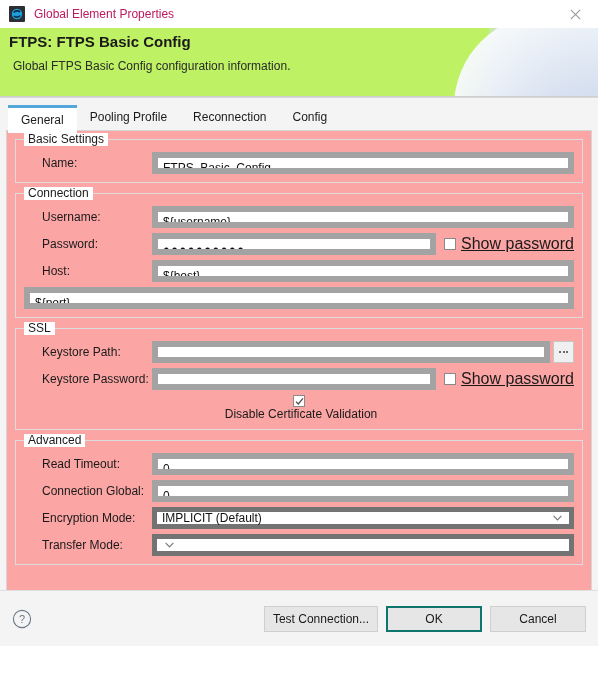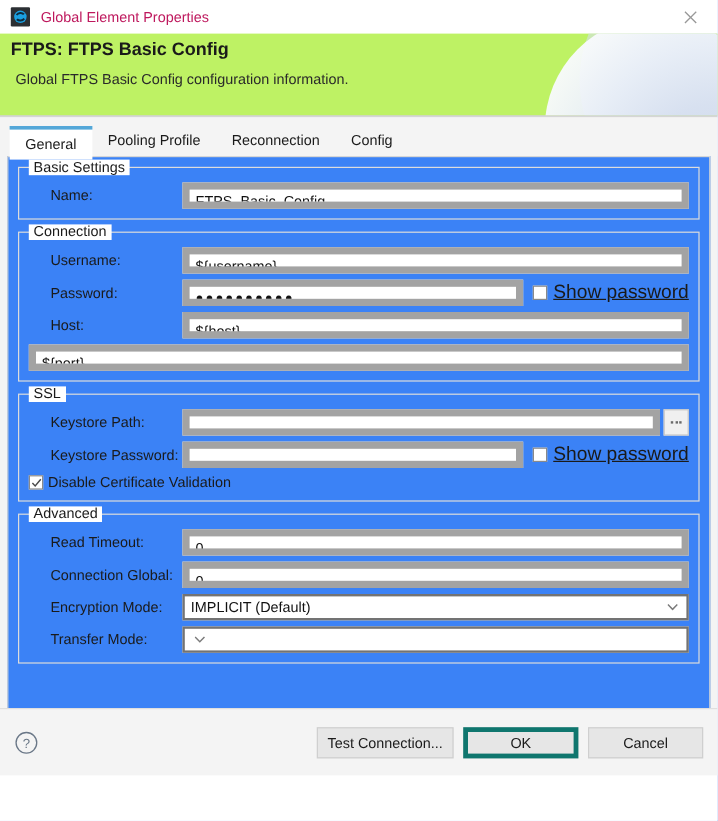--- a/index.html
+++ b/index.html
@@ -142,21 +142,21 @@
   .tab.active {
     background: #ffffff;
     border-top: 3px solid #54a7d8;
     height: 28px;
     line-height: 24px;
     position: relative;
     z-index: 2;
   }
 
   .tabpanel {
-    background: #3b82f6;
+    background: #fca5a5;
     border: 1px solid #d6d6d6;
     border-top: 1px solid #d6d6d6;
     margin: 0 6px;
     height: 508px;
     box-sizing: border-box;
     padding: 8px 8px 0 8px;
     position: relative;
   }
 
   
@@ -265,32 +265,33 @@
     font-size: 16px;
     color: #1a1a1a;
     text-decoration: underline;
   }
 
   .cb-row {
     display: flex;
     align-items: center;
     margin-top: 3px;
     padding-left: 0px;
+    flex-direction: column;
   }
   .cb-row .cb-text {
     margin-left: 4px;
     font-size: 12px;
     color: #1a1a1a;
   }
 
   
   .select {
     flex: 1 1 auto;
     height: 22px;
-    border: 2px solid #737373;
+    border: 5px solid #737373;
     background: #ffffff;
     box-sizing: border-box;
     padding: 0 5px;
     font-size: 12px;
     color: #111111;
     line-height: 20px;
     position: relative;
     display: flex;
     align-items: center;
   }
@@ -336,21 +337,21 @@
     font-family: "Liberation Sans", sans-serif;
     display: inline-flex;
     align-items: center;
     justify-content: center;
     box-sizing: border-box;
     margin-left: 8px;
     padding: 0 8px;
     white-space: nowrap;
   }
   .btn.primary {
-    border: 4px solid #0f766e;
+    border: 2px solid #0f766e;
     background: #e6e6e6;
   }
 </style>
 </head>
 <body>
 
 <div class="titlebar">
   <div class="app-icon">
     <svg width="12" height="12" viewBox="0 0 12 12" aria-hidden="true">
       <circle cx="6" cy="6" r="5.2" fill="#1ba0e0"></circle>

